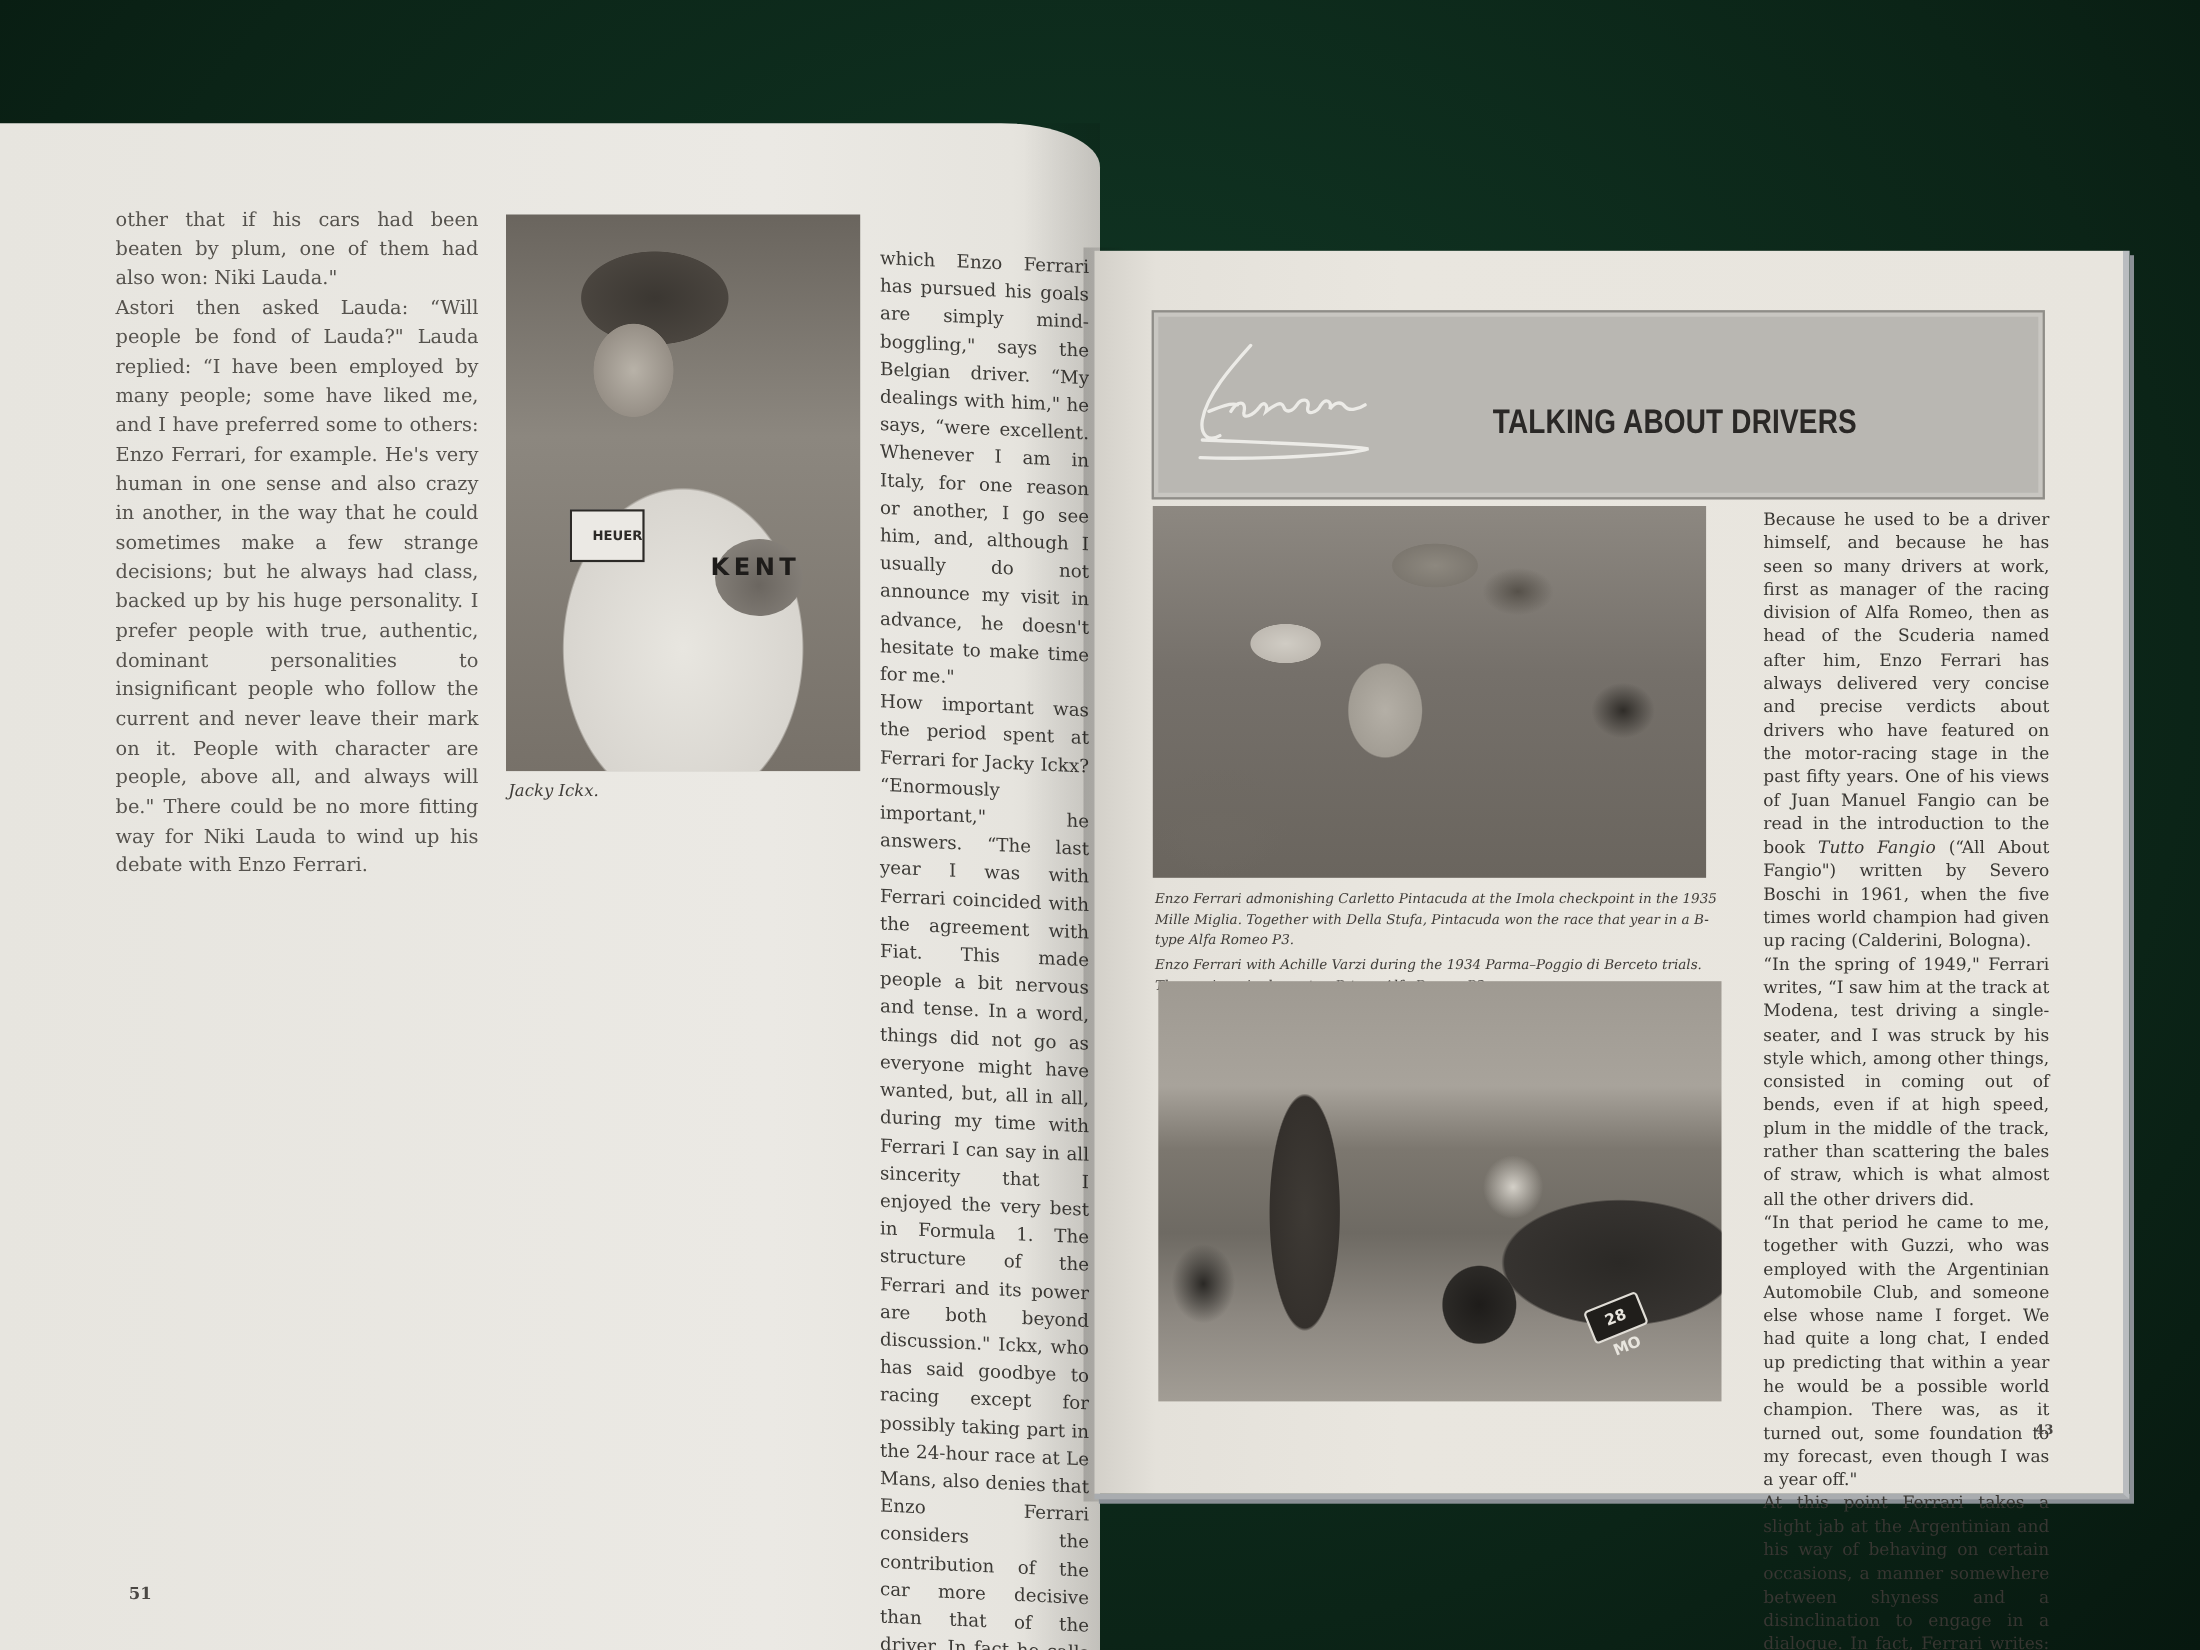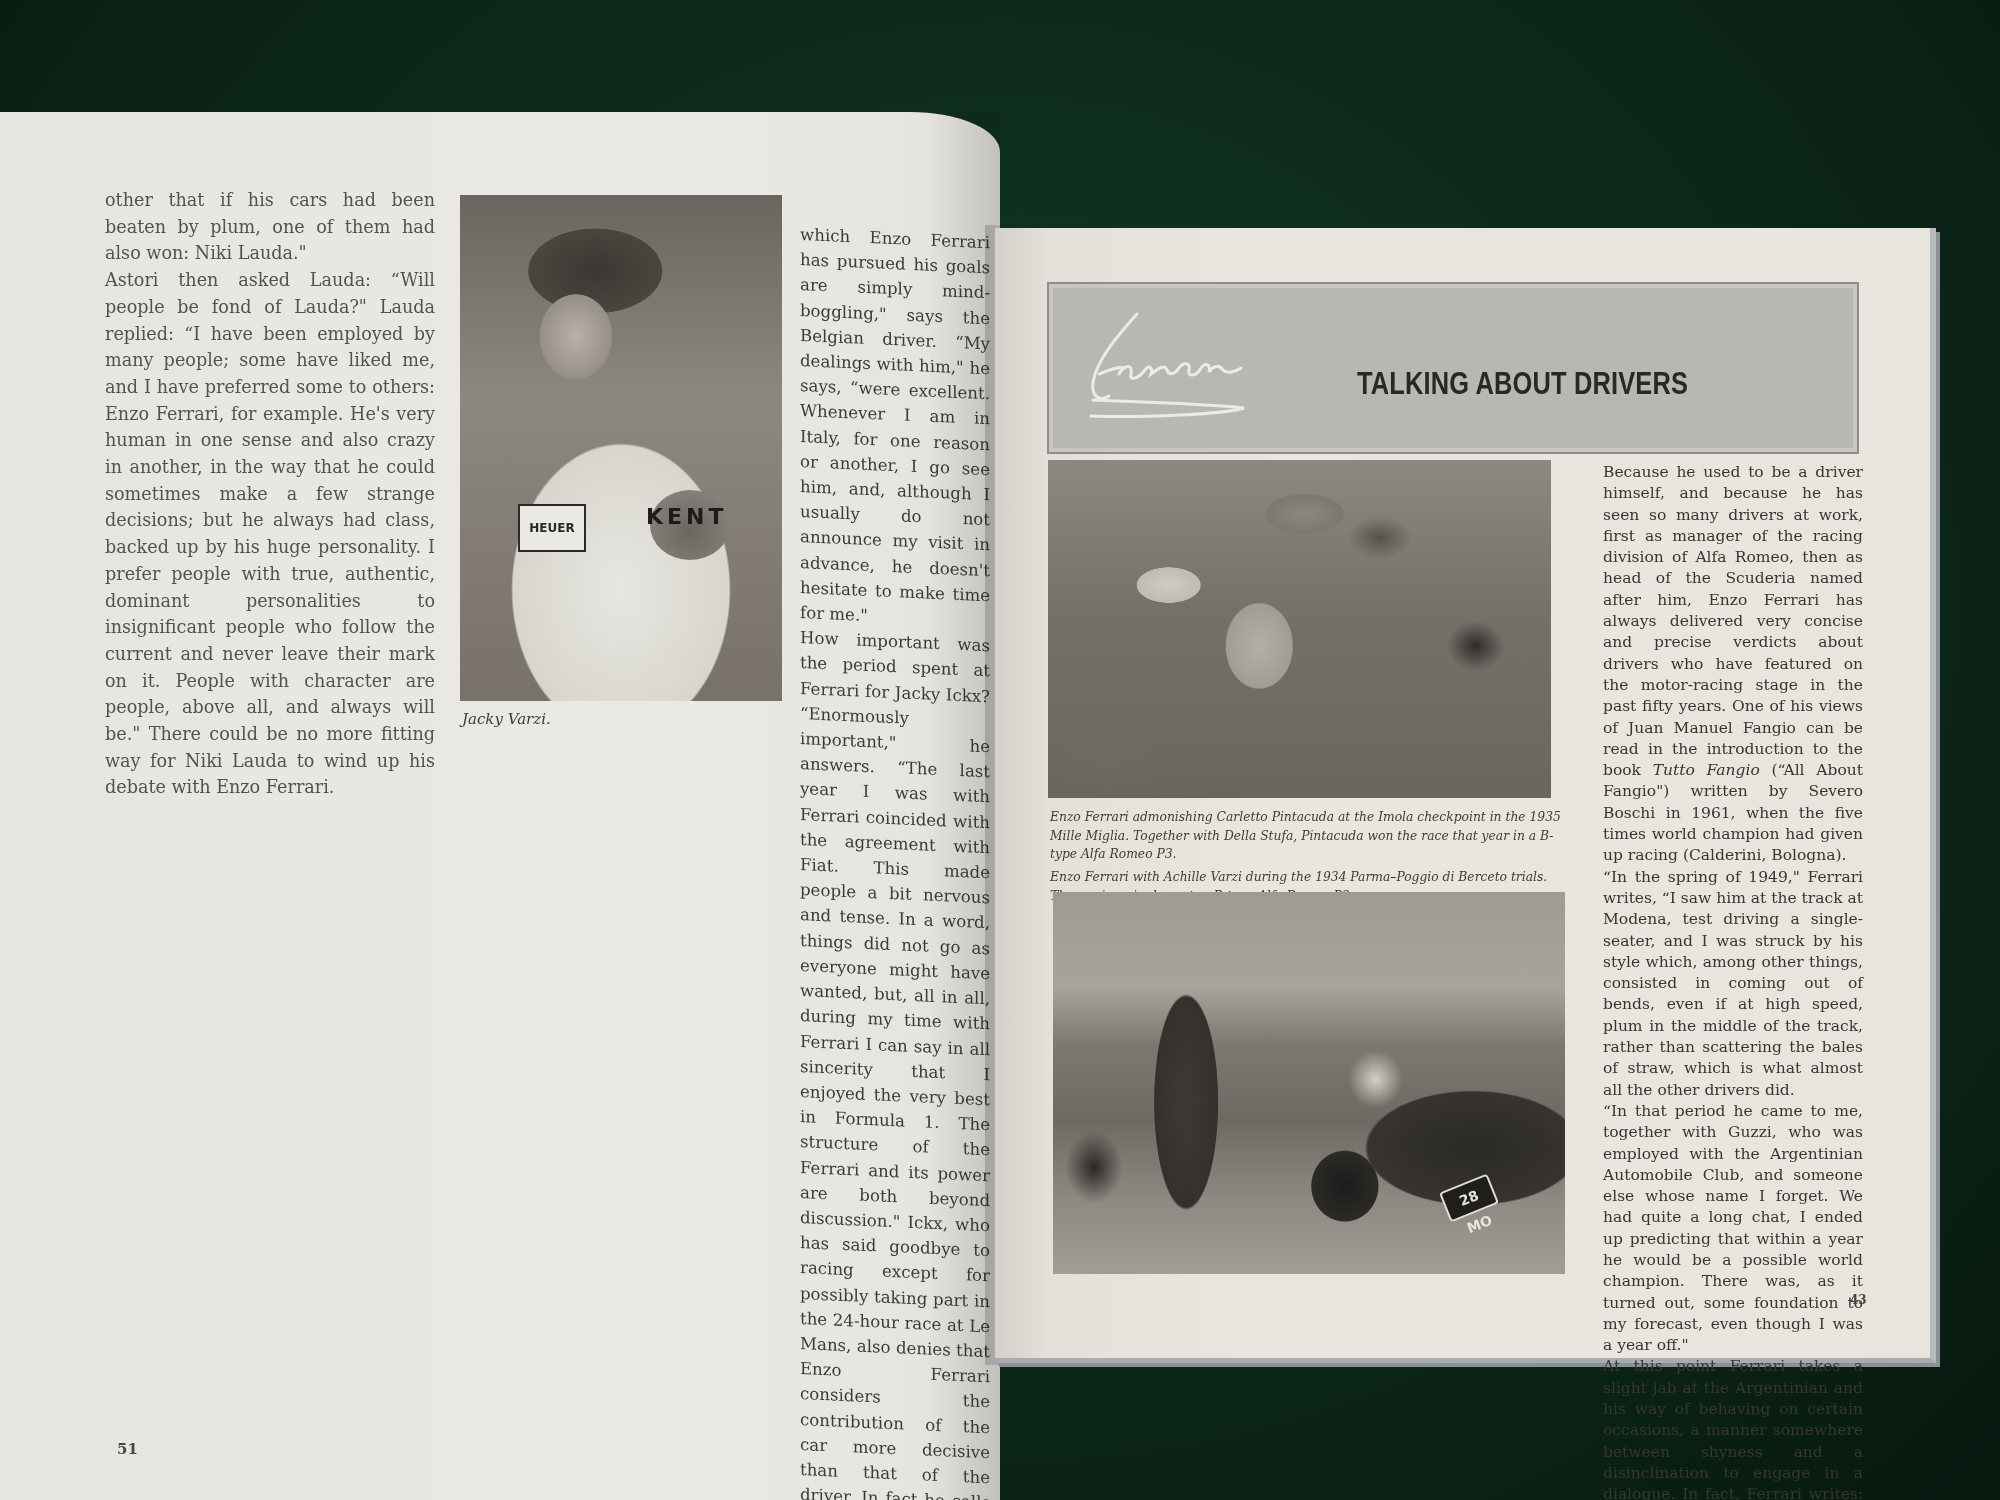--- a/index.html
+++ b/index.html
@@ -35,21 +35,21 @@
     left: 460px; top: 83px; width: 322px; height: 506px;
     background:
       radial-gradient(ellipse 60px 70px at 36% 28%, #b8b2a8 0%, #968f86 60%, transparent 61%),
       radial-gradient(ellipse 95px 60px at 42% 15%, #3b3732 0%, #4a453f 70%, transparent 71%),
       radial-gradient(ellipse 180px 240px at 50% 78%, #e8e6e0 0%, #d8d5cf 60%, transparent 61%),
       linear-gradient(180deg, #6a655e 0%, #8c877f 40%, #777169 100%);
   }
   .photo-ickx .patch-heuer {
     position: absolute; left: 58px; top: 268px; width: 64px; height: 44px;
     border: 2px solid #2c2a27; background: #ebe9e4;
-    font: bold 12px "DejaVu Sans", sans-serif; color: #2c2a27; text-align: center; line-height: 44px; margin-top: 41px;
+    font: bold 12px "DejaVu Sans", sans-serif; color: #2c2a27; text-align: right; line-height: 44px;
   }
   .photo-ickx .patch-kent {
     position: absolute; left: 190px; top: 295px; width: 80px; height: 70px;
     border-radius: 50%; background: radial-gradient(circle at 50% 60%, #6b6660 0%, #8d8881 100%);
   }
   .photo-ickx .patch-kent span {
     position: absolute; left: -4px; top: 14px; font: bold 22px "DejaVu Sans", sans-serif;
     color: #1e1c1a; letter-spacing: 4px;
   }
   .caption-italic {
@@ -131,21 +131,21 @@
     <p>other that if his cars had been beaten by plum, one of them had also won: Niki Lauda."</p>
     <p>Astori then asked Lauda: “Will people be fond of Lauda?" Lauda replied: “I have been employed by many people; some have liked me, and I have preferred some to others: Enzo Ferrari, for example. He's very human in one sense and also crazy in another, in the way that he could sometimes make a few strange decisions; but he always had class, backed up by his huge personality. I prefer people with true, authentic, dominant personalities to insignificant people who follow the current and never leave their mark on it. People with character are people, above all, and always will be." There could be no more fitting way for Niki Lauda to wind up his debate with Enzo Ferrari.</p>
   </div>
 
   <div class="photo photo-ickx">
     <div class="patch-heuer">HEUER</div>
     <div class="patch-kent">
       <span>KENT</span>
     </div>
   </div>
-  <div class="caption-italic caption-ickx">Jacky Varzi.</div>
+  <div class="caption-italic caption-ickx">Jacky Ickx.</div>
 
   <div class="col col-left-2">
     <p>which Enzo Ferrari has pursued his goals are simply mind-boggling," says the Belgian driver. “My dealings with him," he says, “were excellent. Whenever I am in Italy, for one reason or another, I go see him, and, although I usually do not announce my visit in advance, he doesn't hesitate to make time for me."</p>
     <p>How important was the period spent at Ferrari for Jacky Ickx? “Enormously important," he answers. “The last year I was with Ferrari coincided with the agreement with Fiat. This made people a bit nervous and tense. In a word, things did not go as everyone might have wanted, but, all in all, during my time with Ferrari I can say in all sincerity that I enjoyed the very best in Formula 1. The structure of the Ferrari and its power are both beyond discussion." Ickx, who has said goodbye to racing except for possibly taking part in the 24-hour race at Le Mans, also denies that Enzo Ferrari considers the contribution of the car more decisive than that of the driver. In fact he calls Ferrari a “sentimentalist."</p>
   </div>
 
   <div class="page-num page-num-left">51</div>
 </div>
 
 <div class="shade-spine"></div>

